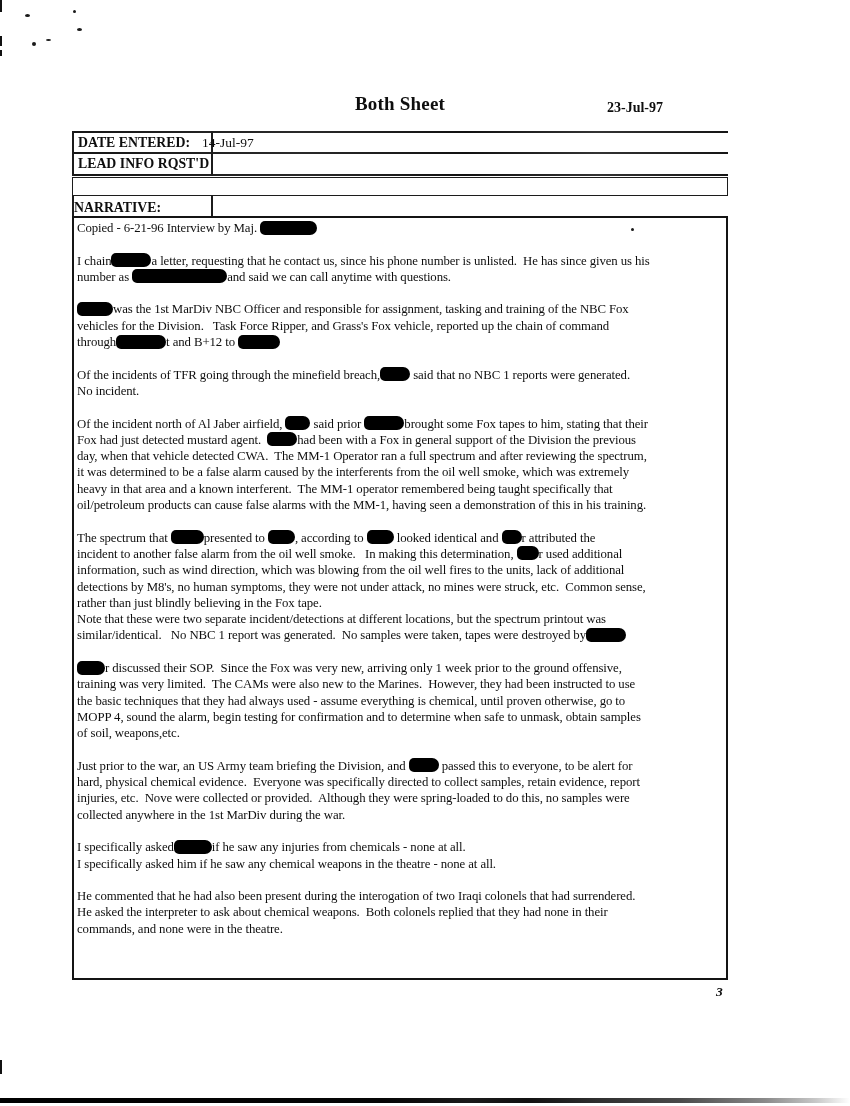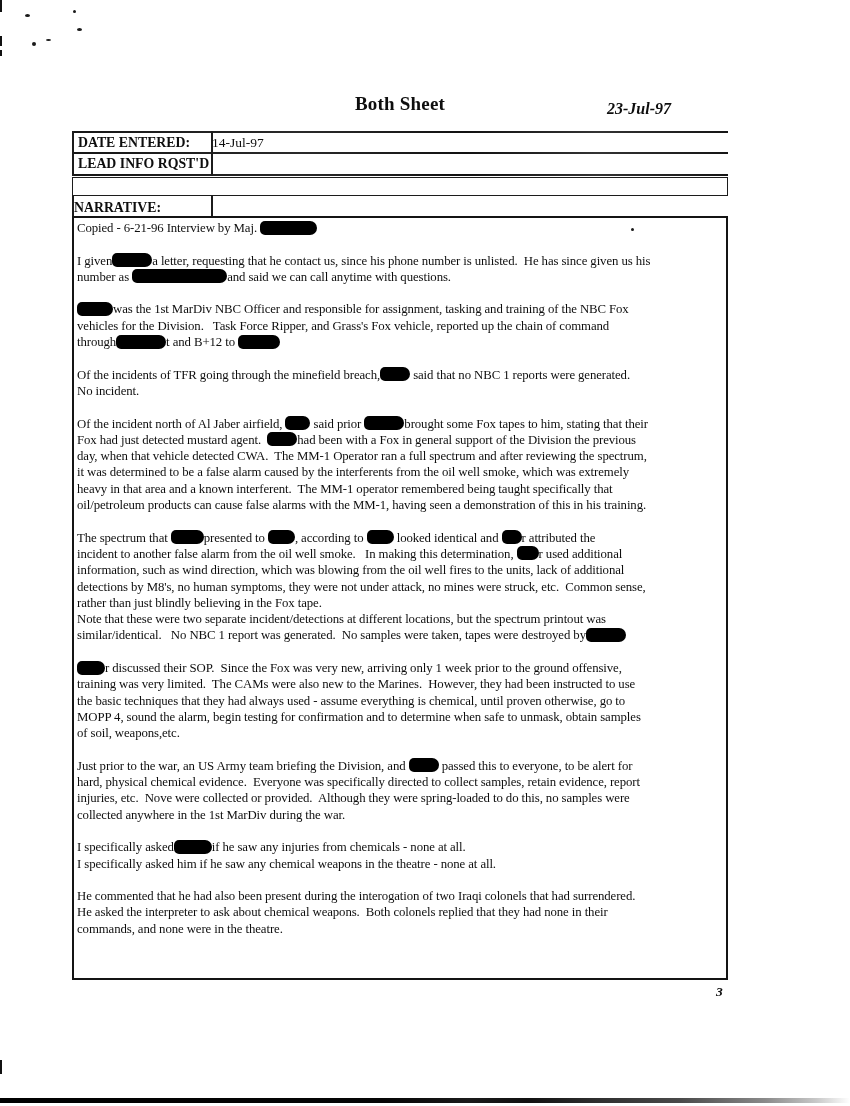--- a/index.html
+++ b/index.html
@@ -17,21 +17,21 @@
 
   
   .doc-title {
     left: 72px; top: 93px; width: 656px;
     text-align: center;
     font-size: 19px; font-weight: bold;
     letter-spacing: 0.2px;
   }
   .doc-date {
     left: 607px; top: 100px;
-    font-size: 16px; font-weight: bold; font-style: italic;
+    font-size: 14px; font-weight: bold; 
   }
 
   
   .hline { position: absolute; height: 2px; background: #1c1c1c; }
   .hline.fuzzy { background: linear-gradient(90deg,#161616 0%,#2a2a2a 35%,#111 60%,#333 80%,#151515 100%); }
   .vline { position: absolute; width: 2px; background: #1c1c1c; }
 
   .cell-label {
     font-weight: bold;
     font-size: 13.8px;
@@ -108,38 +108,38 @@
   <div class="abs doc-title">Both Sheet</div>
   <div class="abs doc-date">23-Jul-97</div>
 
   <div class="hline fuzzy" style="left:72px;top:131px;width:656px"></div>
   <div class="hline fuzzy" style="left:72px;top:152px;width:656px"></div>
   <div class="hline fuzzy" style="left:72px;top:174px;width:656px"></div>
   <div class="vline" style="left:72px;top:131px;height:45px"></div>
   <div class="vline" style="left:211px;top:131px;height:45px"></div>
 
   <div class="abs cell-label" style="left:74px;top:132px;width:136px">DATE ENTERED:</div>
-  <div class="abs cell-value" style="left:207px;top:132px;width:510px">14-Jul-97</div>
+  <div class="abs cell-value" style="left:197px;top:132px;width:510px">14-Jul-97</div>
 
   <div class="abs cell-label" style="left:74px;top:153px;width:148px">LEAD INFO RQST'D</div>
   <div class="abs cell-value" style="left:213px;top:153px;width:510px"></div>
 
   <div class="abs empty-row-box"></div>
 
   <div class="vline" style="left:72px;top:196px;height:20px"></div>
   <div class="vline" style="left:211px;top:196px;height:20px"></div>
   <div class="abs cell-label" style="left:70px;top:197px;width:162px">NARRATIVE:</div>
 
   <div class="abs narrative-box">
     <div class="narrative-content" id="narrative-content">
         <div class="para">
           <div class="line"><span>Copied - 6-21-96 Interview by Maj. </span><span class="redaction" style="width: 57px;"></span></div>
         </div>
         <div class="para">
-          <div class="line"><span>I given</span><span class="redaction" style="width: 40px;"></span><span>a letter, requesting that he contact us, since his phone number is unlisted.  He has since given us his</span></div>
+          <div class="line"><span>I chain</span><span class="redaction" style="width: 40px;"></span><span>a letter, requesting that he contact us, since his phone number is unlisted.  He has since given us his</span></div>
           <div class="line"><span>number as </span><span class="redaction" style="width: 95px;"></span><span>and said we can call anytime with questions.</span></div>
         </div>
         <div class="para">
           <div class="line"><span class="redaction" style="width: 36px;"></span><span>was the 1st MarDiv NBC Officer and responsible for assignment, tasking and training of the NBC Fox</span></div>
           <div class="line"><span>vehicles for the Division.   Task Force Ripper, and Grass's Fox vehicle, reported up the chain of command</span></div>
           <div class="line"><span>through</span><span class="redaction" style="width: 50px;"></span><span>t and B+12 to </span><span class="redaction" style="width: 42px;"></span></div>
         </div>
         <div class="para">
           <div class="line"><span>Of the incidents of TFR going through the minefield breach,</span><span class="redaction" style="width: 30px;"></span><span> said that no NBC 1 reports were generated.</span></div>
           <div class="line"><span>No incident.</span></div>

